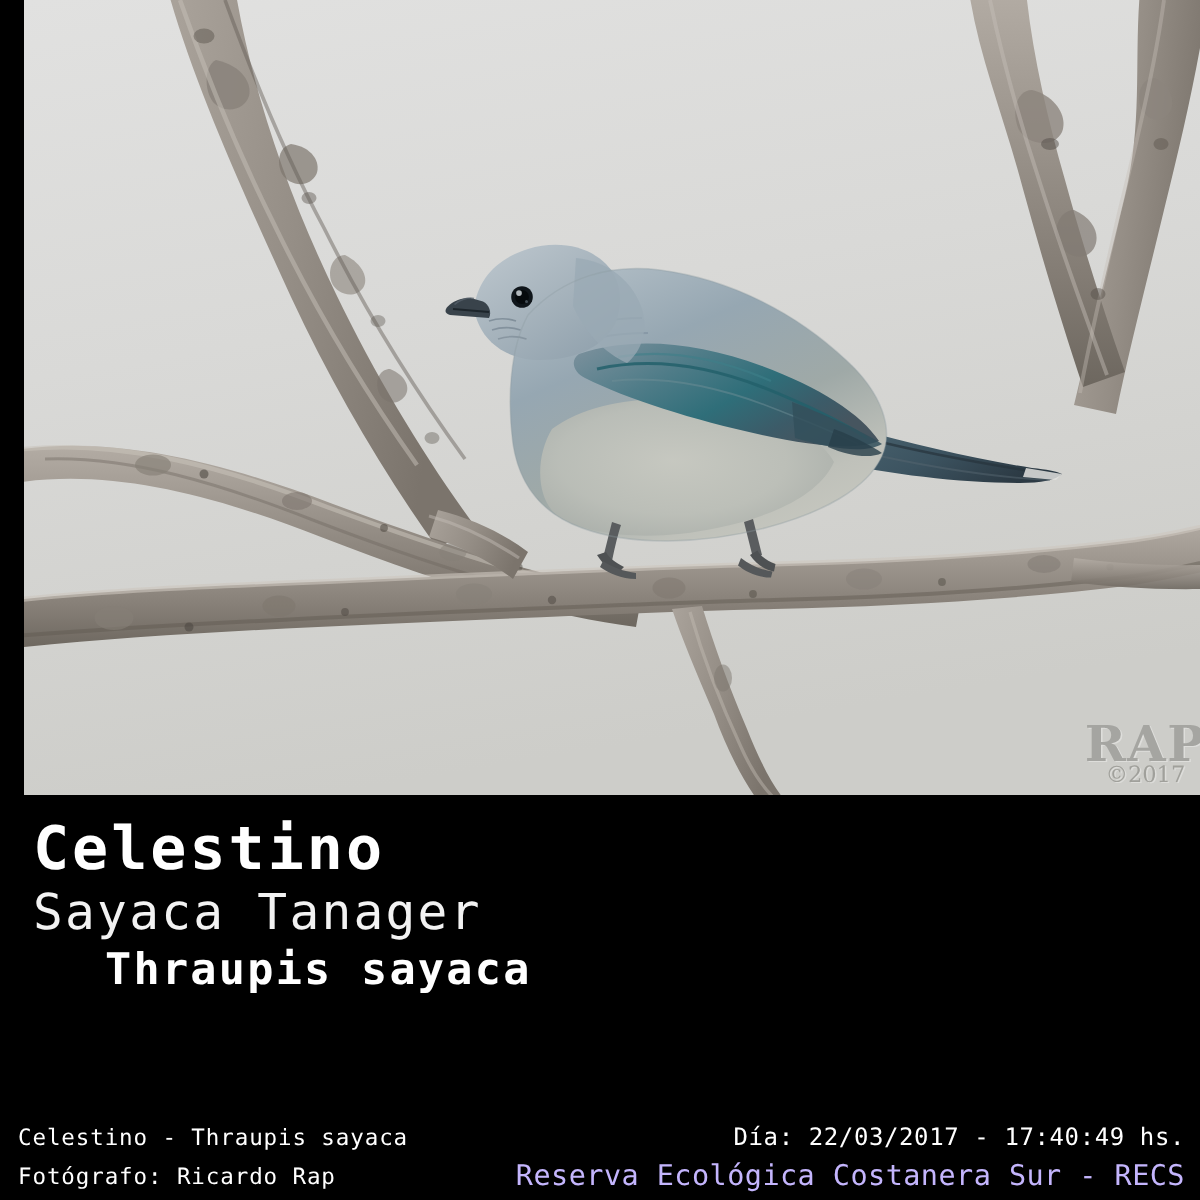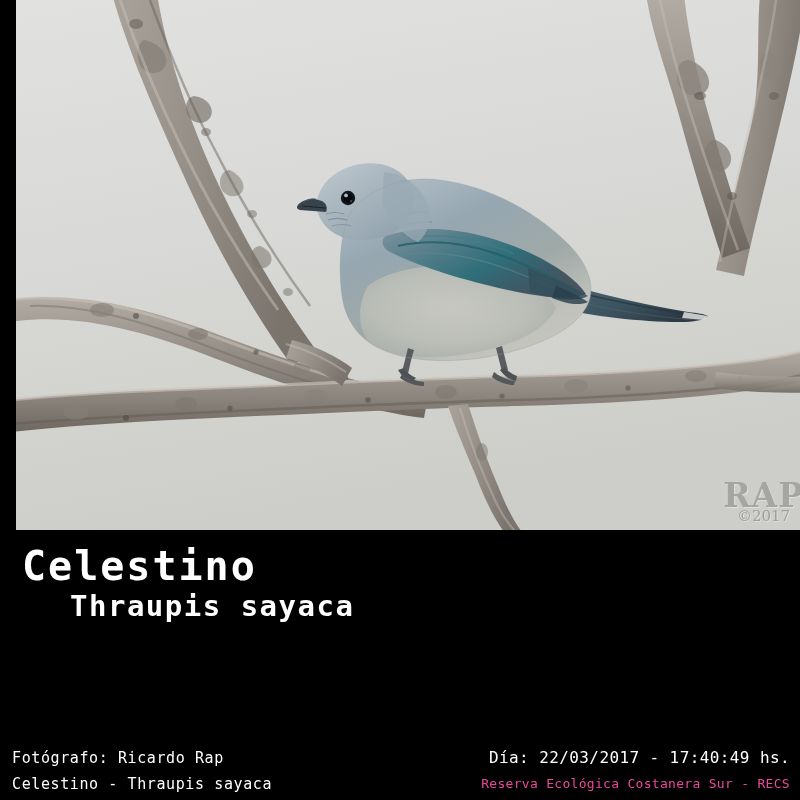--- a/index.html
+++ b/index.html
@@ -24,21 +24,21 @@
   #titleblock{position:absolute;left:22px;top:14px;}
   .l1{font-size:40px;line-height:44px;color:#fff;letter-spacing:2px;font-weight:700;white-space:pre;}
   .l2{font-size:33px;line-height:40px;color:#f2f2f2;letter-spacing:1.5px;font-weight:400;white-space:pre;}
   .l3{font-size:29px;line-height:36px;color:#fff;letter-spacing:1.5px;font-weight:700;white-space:pre;margin-left:48px;}
 
   #footer{position:absolute;left:0;top:215px;width:800px;height:55px;}
   #foot-left{position:absolute;left:12px;top:0;}
   #foot-right{position:absolute;right:10px;top:0;text-align:right;}
   .fl{font-size:15px;line-height:26px;color:#fff;letter-spacing:.6px;white-space:pre;}
   .fr1{font-size:16px;line-height:26px;color:#fff;letter-spacing:.4px;white-space:pre;}
-  .fr2{font-size:13px;line-height:26px;color:#ec4899;letter-spacing:.3px;white-space:pre;}
+  .fr2{font-size:19px;line-height:26px;color:#c4b5fd;letter-spacing:.3px;white-space:pre;}
 </style>
 </head>
 <body>
 
 <div id="page">
 
   <div id="photo">
     <svg viewBox="0 0 800 530" xmlns="http://www.w3.org/2000/svg">
       <defs>
         <linearGradient id="skyg" x1="0" y1="0" x2="0.25" y2="1">
@@ -244,27 +244,28 @@
     <div id="wm">
       <div class="rap">RAP</div>
       <div class="yr">©2017</div>
     </div>
   </div>
 
   <div id="band">
 
     <div id="titleblock">
       <div class="l1">Celestino</div>
+      <div class="l2">Sayaca Tanager</div>
       <div class="l3">Thraupis sayaca</div>
     </div>
 
     <div id="footer">
       <div id="foot-left">
+        <div class="fl">Celestino - Thraupis sayaca</div>
         <div class="fl">Fotógrafo: Ricardo Rap</div>
-        <div class="fl">Celestino - Thraupis sayaca</div>
       </div>
       <div id="foot-right">
         <div class="fr1">Día: 22/03/2017 - 17:40:49 hs.</div>
         <div class="fr2">Reserva Ecológica Costanera Sur - RECS</div>
       </div>
     </div>
 
   </div>
 </div>
 

